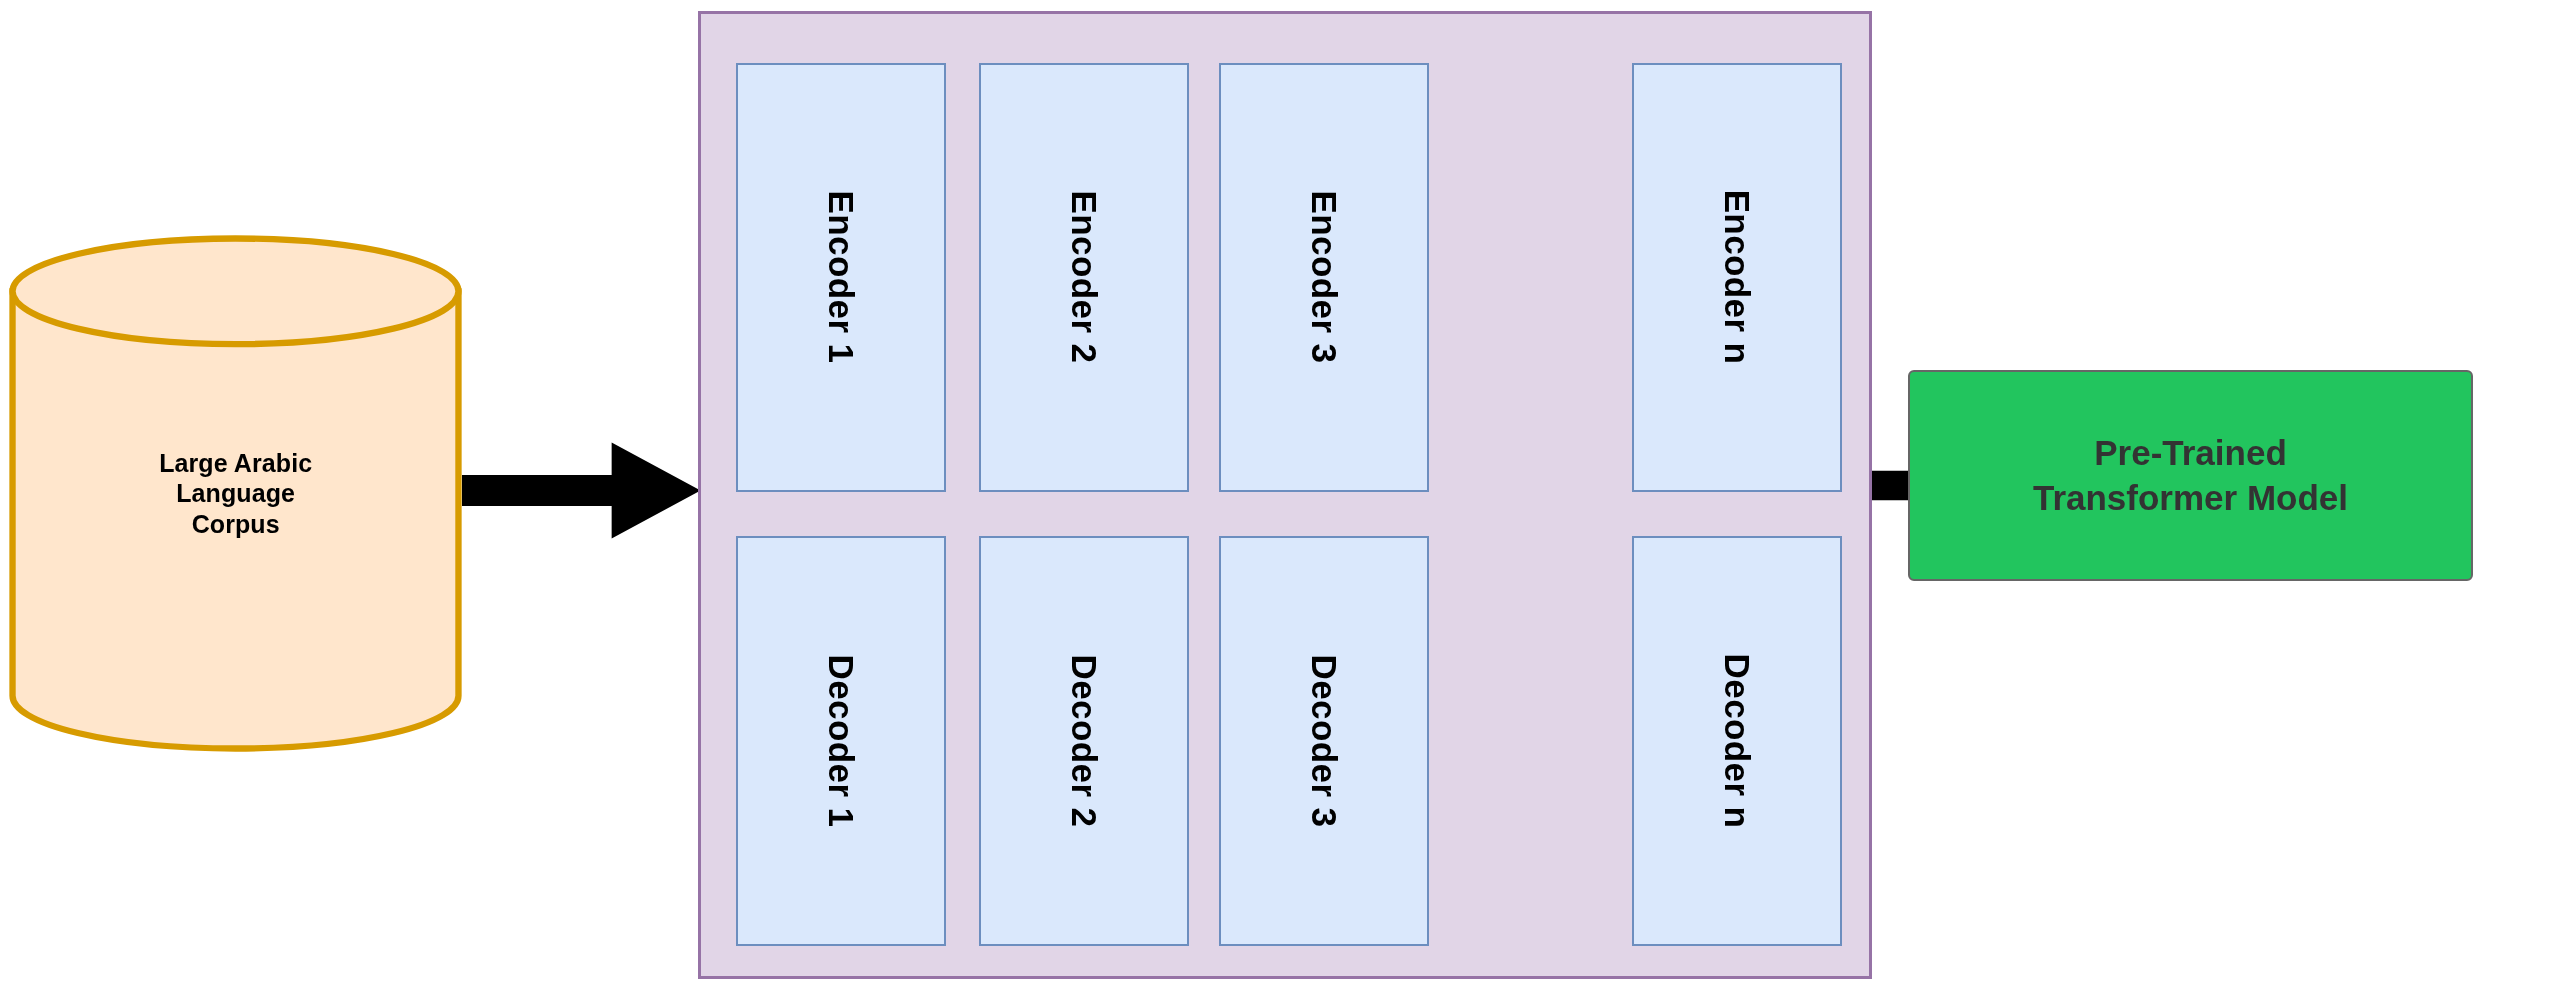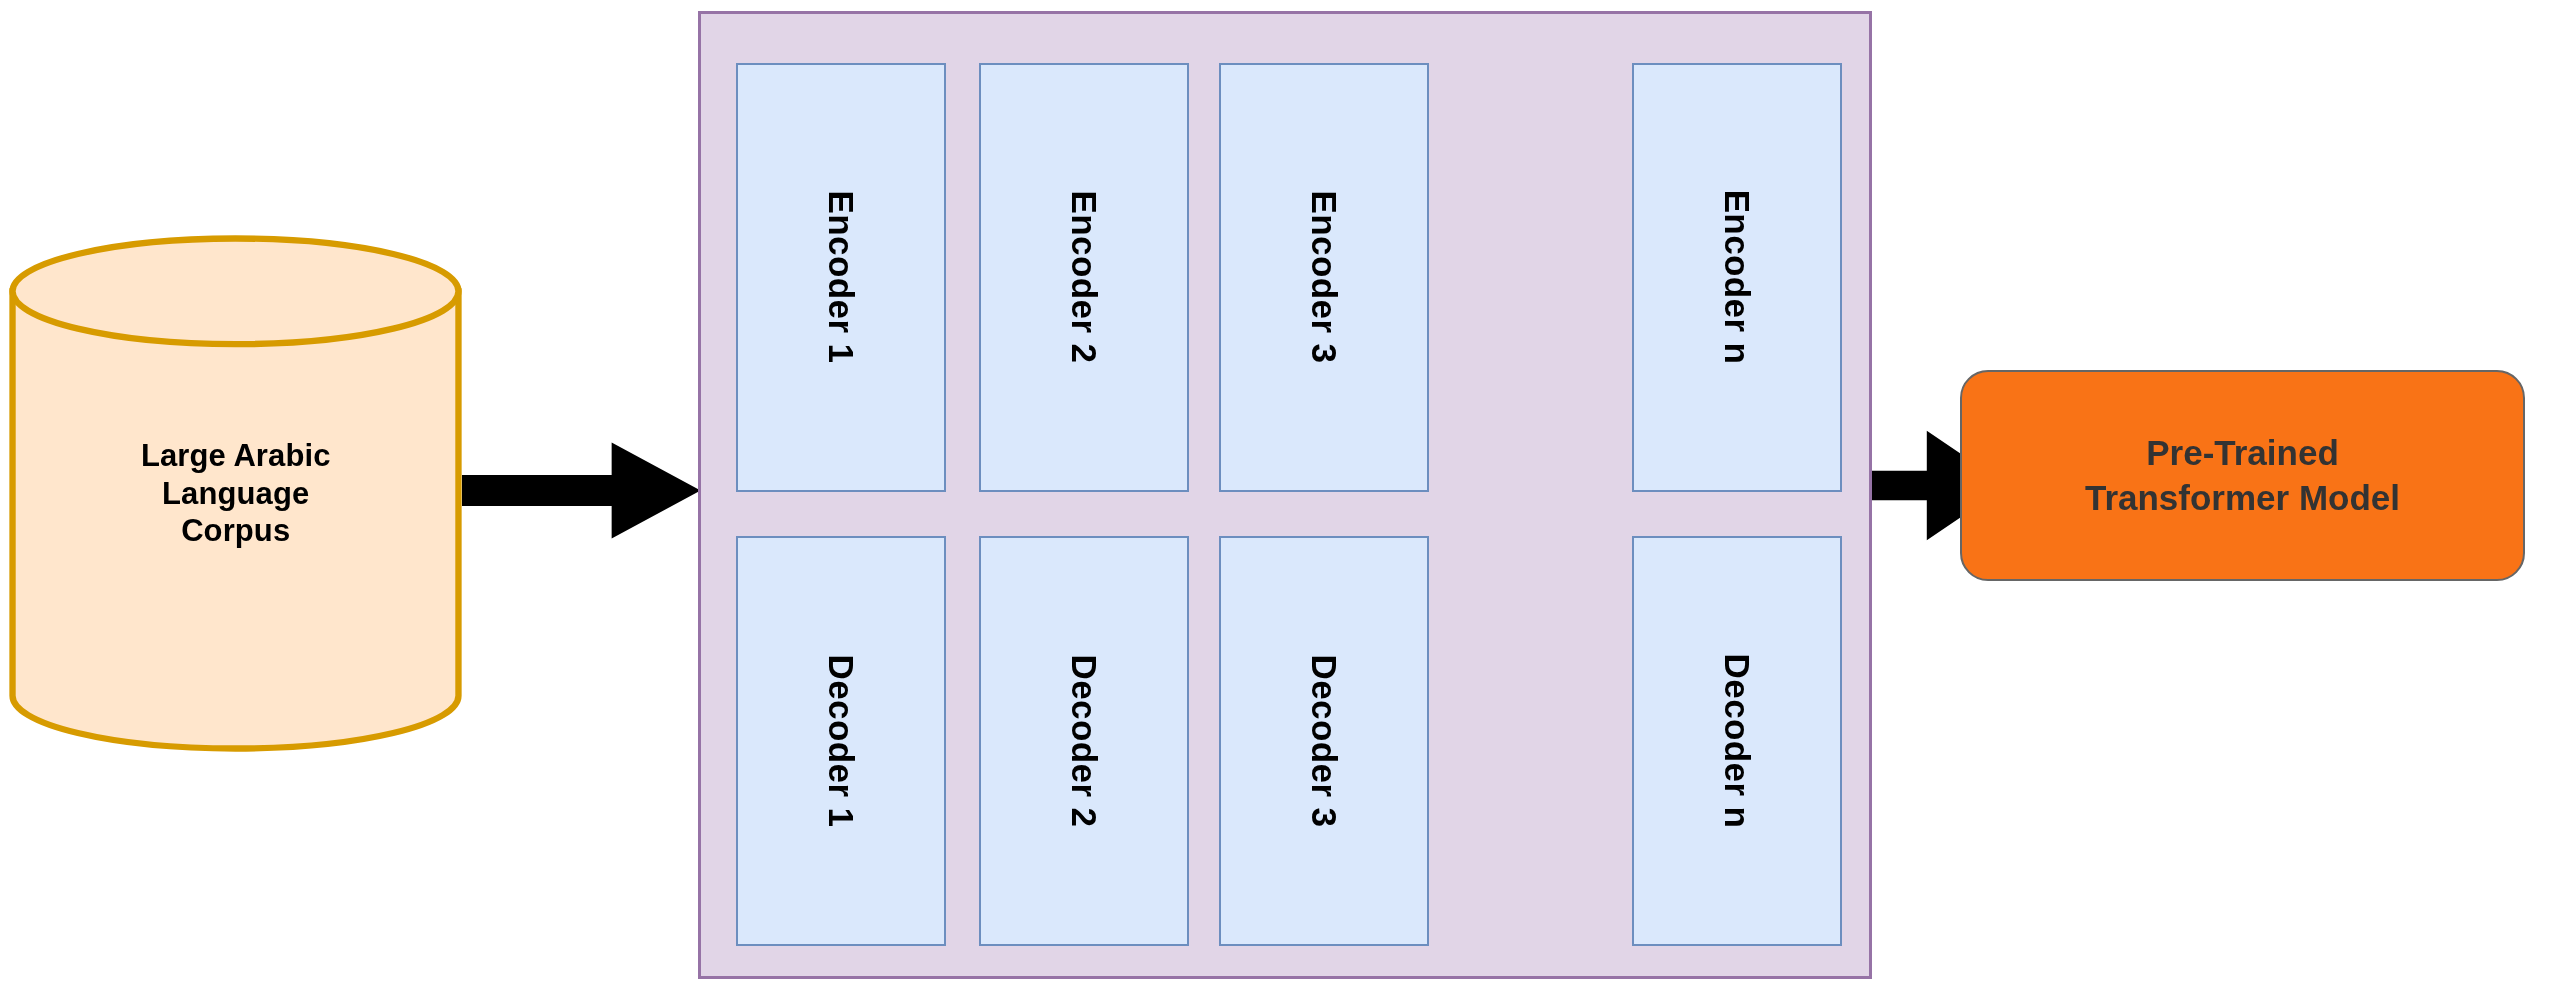--- a/index.html
+++ b/index.html
@@ -32,21 +32,21 @@
   }
   .cyl-svg { position:absolute; left:0; top:0; width:100%; height:100%; display:block; }
   .cyl-label {
     position: absolute;
     left: 0; top: 0;
     width: 100%; height: 100%;
     display: flex;
     align-items: center;
     justify-content: center;
     text-align: center;
-    font-size: 31px;
+    font-size: 25px;
     font-weight: bold;
     color: #000000;
     line-height: 1.22;
     letter-spacing: 0.1px;
     white-space: pre-line;
     box-sizing: border-box;
     padding: 0 28px;
   }
 
   
@@ -82,27 +82,27 @@
     color: #000000;
     white-space: nowrap;
     transform: rotate(90deg);
     transform-origin: center center;
     letter-spacing: 0.4px;
   }
 
   
   .output-box {
     position: absolute;
-    left: 1960px;
+    left: 1908px;
     top: 370px;
     width: 565px;
     height: 211px;
-    background: #f97316;
+    background: #22c55e;
     border: 2.8px solid #666666;
-    border-radius: 28px;
+    border-radius: 6px;
     box-sizing: border-box;
     display: flex;
     align-items: center;
     justify-content: center;
   }
   .output-label {
     font-size: 35px;
     font-weight: bold;
     color: #333333;
     text-align: center;

